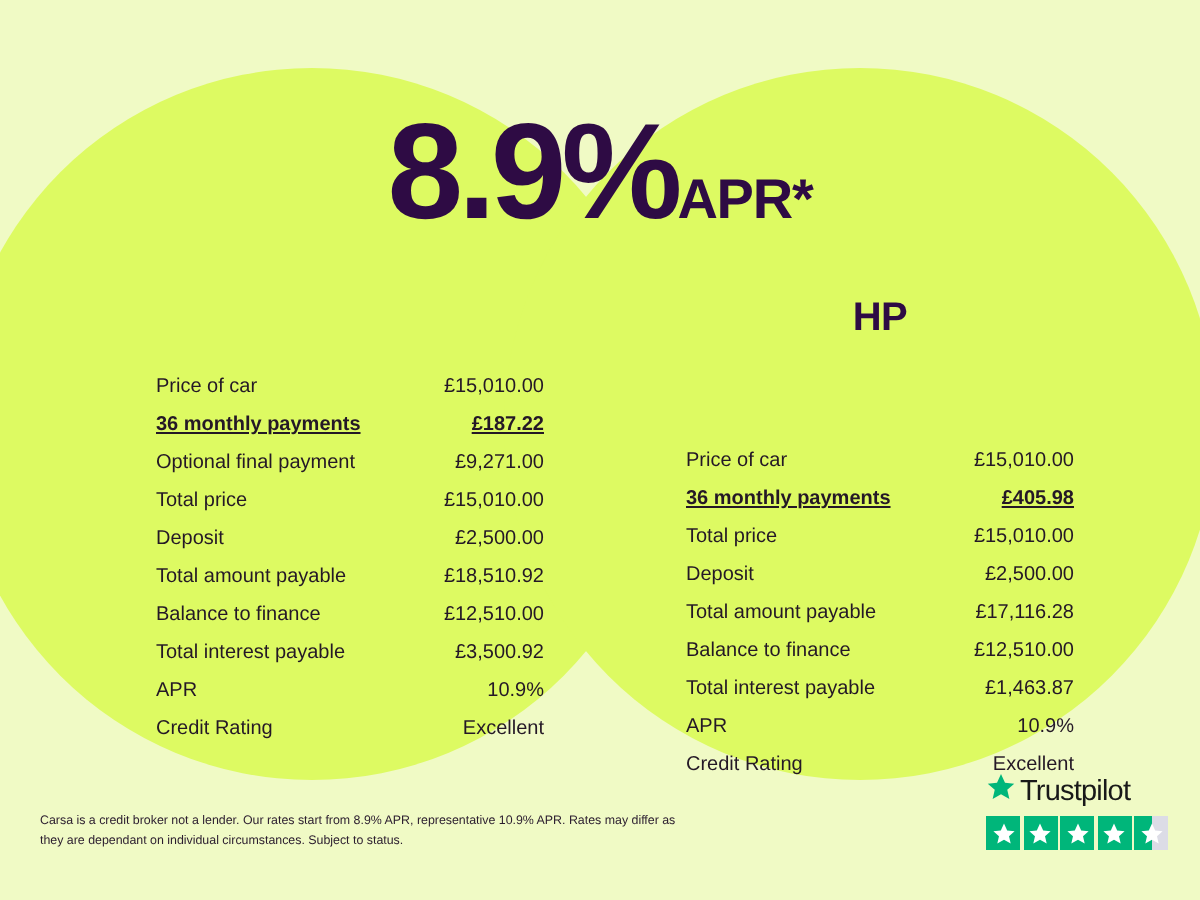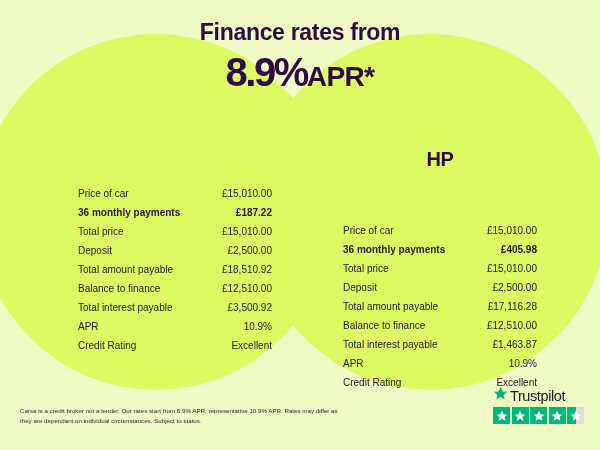--- a/index.html
+++ b/index.html
@@ -59,21 +59,21 @@
     position: absolute;
     left: 0;
     top: 52px;
     width: 600px;
     text-align: center;
     color: #2e0b44;
     line-height: 1;
     white-space: nowrap;
   }
   #rate-value {
-    font-size: 40px;
+    font-size: 68px;
     font-weight: bold;
     letter-spacing: -2.5px;
     vertical-align: baseline;
   }
   #rate-apr {
     font-size: 28px;
     font-weight: bold;
     letter-spacing: -0.6px;
     vertical-align: baseline;
   }
@@ -98,21 +98,21 @@
     align-items: baseline;
     height: 19px;
     padding: 0 18px 0 18px;
     box-sizing: border-box;
     font-size: 10px;
     color: #241826;
   }
   .row .label { text-align: left; white-space: nowrap; }
   .row .value { text-align: right; white-space: nowrap; margin-top: 40px; }
   .row.highlight .label,
-  .row.highlight .value { font-weight: bold; }
+  .row.highlight .value { font-weight: bold; text-decoration: underline; }
   #disclaimer {
     position: absolute;
     left: 20px;
     top: 406px;
     width: 330px;
     font-size: 6.2px;
     line-height: 1.65;
     color: #2a1c2e;
   }
   #trustpilot {
@@ -162,35 +162,38 @@
 </head>
 <body>
 
 <div id="banner">
 
   <div class="blob" id="blob-left"></div>
   <div class="blob" id="blob-right"></div>
 
   <div id="content">
 
-    <div id="headline-title">Finance rates from</div>
 
     <div id="rate-line">
       <span id="rate-value">8.9%</span><span id="rate-apr">APR*</span>
     </div>
 
     <div class="plan-col" id="plan-pcp">
       <div class="rows" id="rows-pcp">
           <div class="row">
             <span class="label">Price of car</span>
             <span class="value">£15,010.00</span>
           </div>
           <div class="row highlight">
             <span class="label">36 monthly payments</span>
             <span class="value">£187.22</span>
+          </div>
+          <div class="row">
+            <span class="label">Optional final payment</span>
+            <span class="value">£9,271.00</span>
           </div>
           <div class="row">
             <span class="label">Total price</span>
             <span class="value">£15,010.00</span>
           </div>
           <div class="row">
             <span class="label">Deposit</span>
             <span class="value">£2,500.00</span>
           </div>
           <div class="row">

